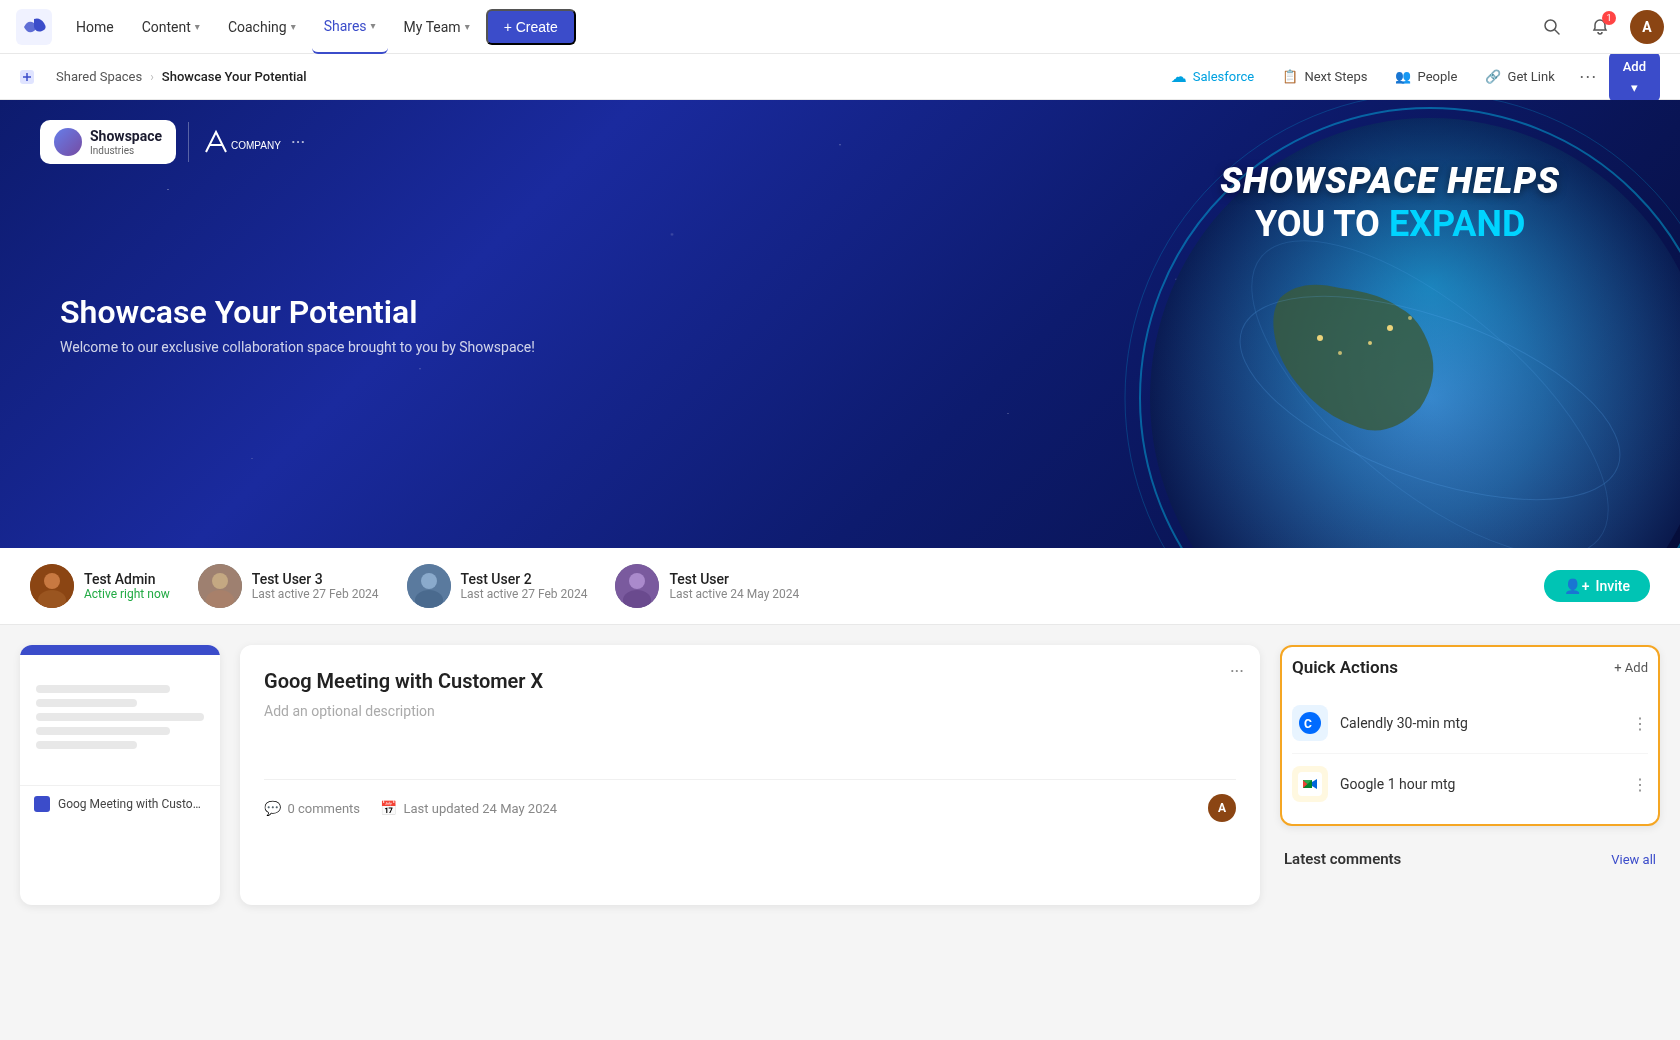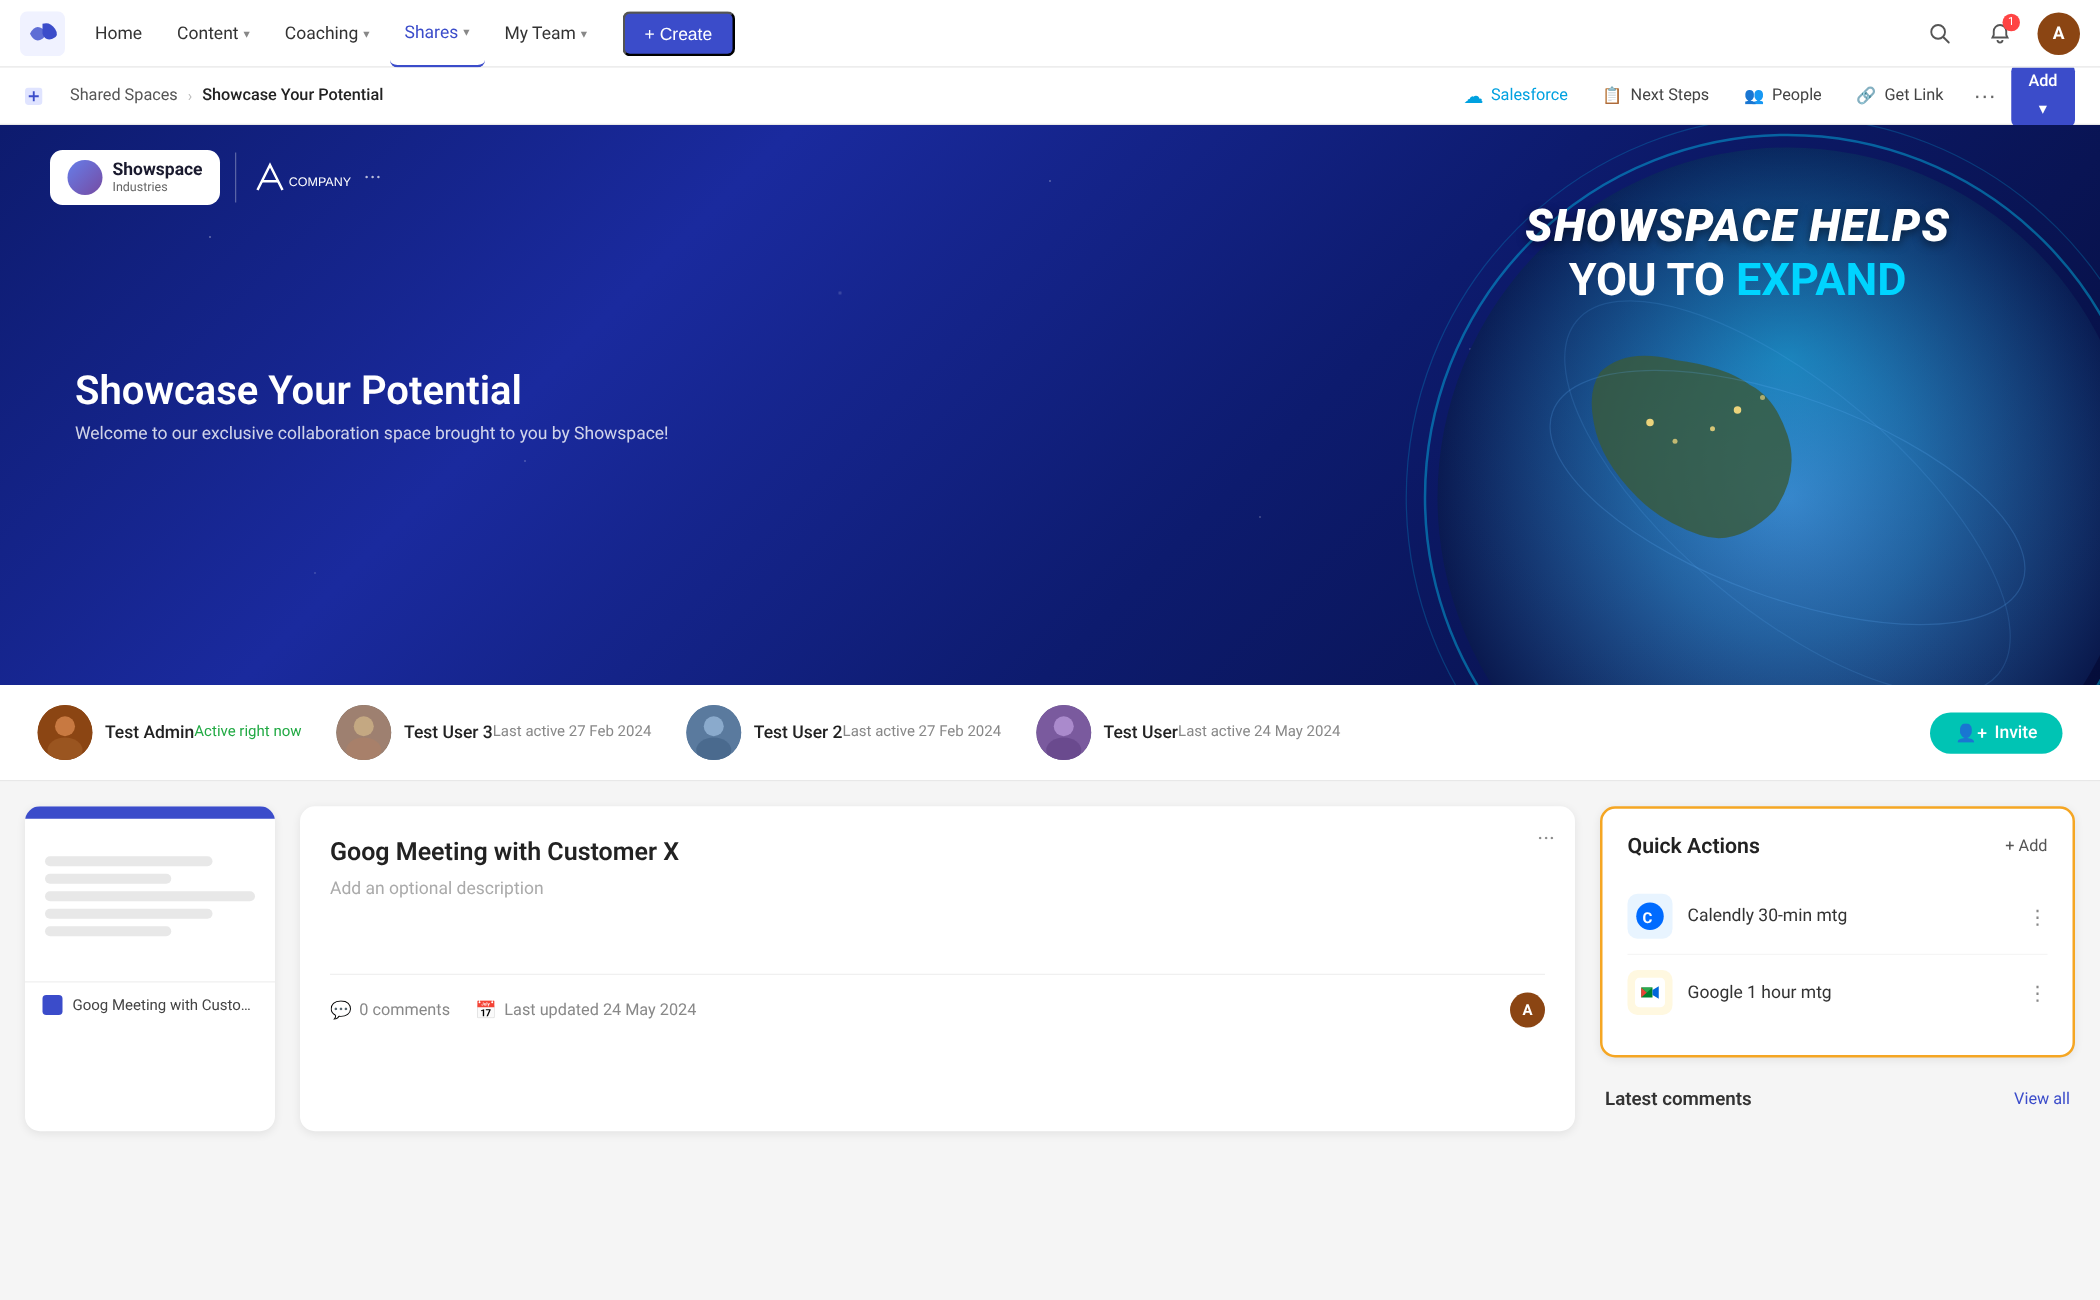--- a/index.html
+++ b/index.html
@@ -39,21 +39,20 @@
       color: #fff;
       padding: 8px 16px;
       border-radius: 6px;
       font-size: 14px;
       font-weight: 500;
       cursor: pointer;
       display: flex;
       align-items: center;
       gap: 6px;
       height: 36px;
-      margin-left: 12px;
     }
     .nav-spacer { flex: 1; }
     .nav-right { display: flex; align-items: center; gap: 12px; }
     .nav-icon-btn {
       width: 36px; height: 36px;
       display: flex; align-items: center; justify-content: center;
       cursor: pointer;
       border-radius: 50%;
       position: relative;
     }
@@ -247,21 +246,21 @@
       display: flex; align-items: center; justify-content: center;
       color: #fff;
       font-weight: bold;
       font-size: 16px;
       flex-shrink: 0;
     }
     .user-avatar.admin { background: #8B4513; }
     .user-avatar.user2 { background: #5a7a9e; }
     .user-avatar.user3 { background: #7a6a5e; }
     .user-avatar.user4 { background: #6a5a8e; }
-    .user-info { display: flex; flex-direction: row; }
+    .user-info { display: flex; flex-direction: column; }
     .user-name { font-size: 14px; font-weight: 500; color: #222; }
     .user-status { font-size: 12px; color: #888; }
     .user-status.active { color: #22aa44; }
     .users-spacer { flex: 1; }
     .invite-btn {
       background: #00c4b4;
       color: #fff;
       padding: 8px 20px;
       border-radius: 20px;
       font-size: 14px;
@@ -382,21 +381,21 @@
 
     
     .quick-actions-panel {
       width: 380px;
       flex-shrink: 0;
     }
     .quick-actions-card {
       background: #fff;
       border-radius: 12px;
       border: 2px solid #f5a623;
-      padding: 20px;
+      padding: 10px;
       box-shadow: 0 2px 8px rgba(0,0,0,0.08);
     }
     .qa-header {
       display: flex;
       align-items: center;
       justify-content: space-between;
       margin-bottom: 16px;
     }
     .qa-title {
       font-size: 17px;

